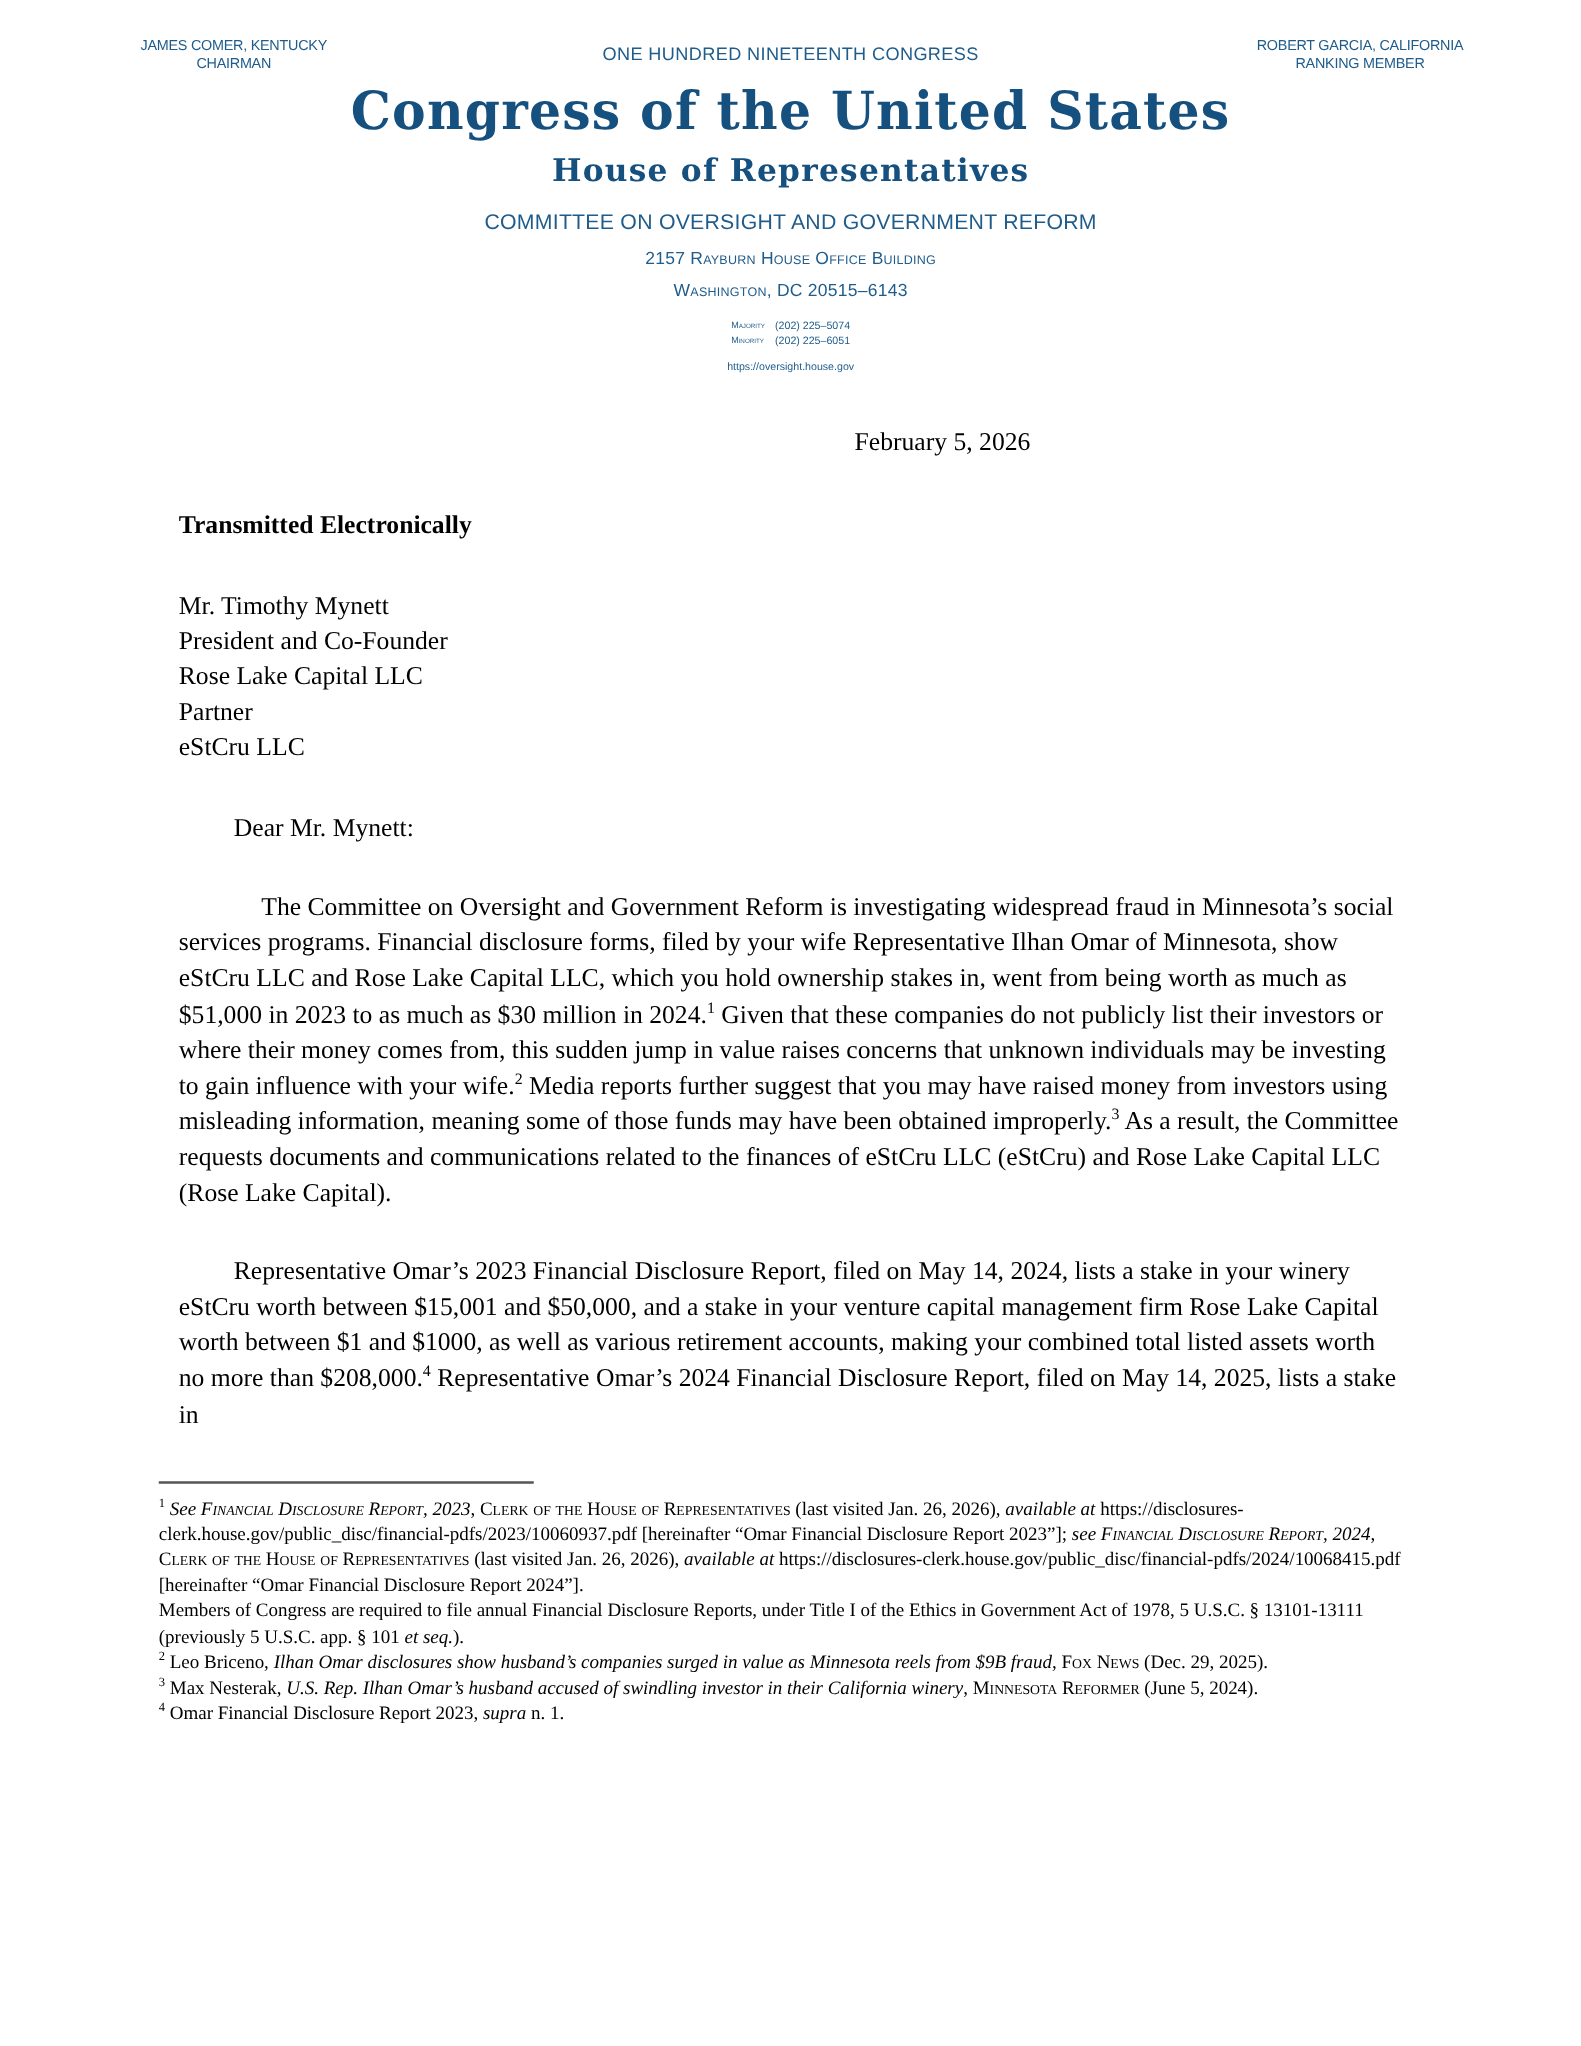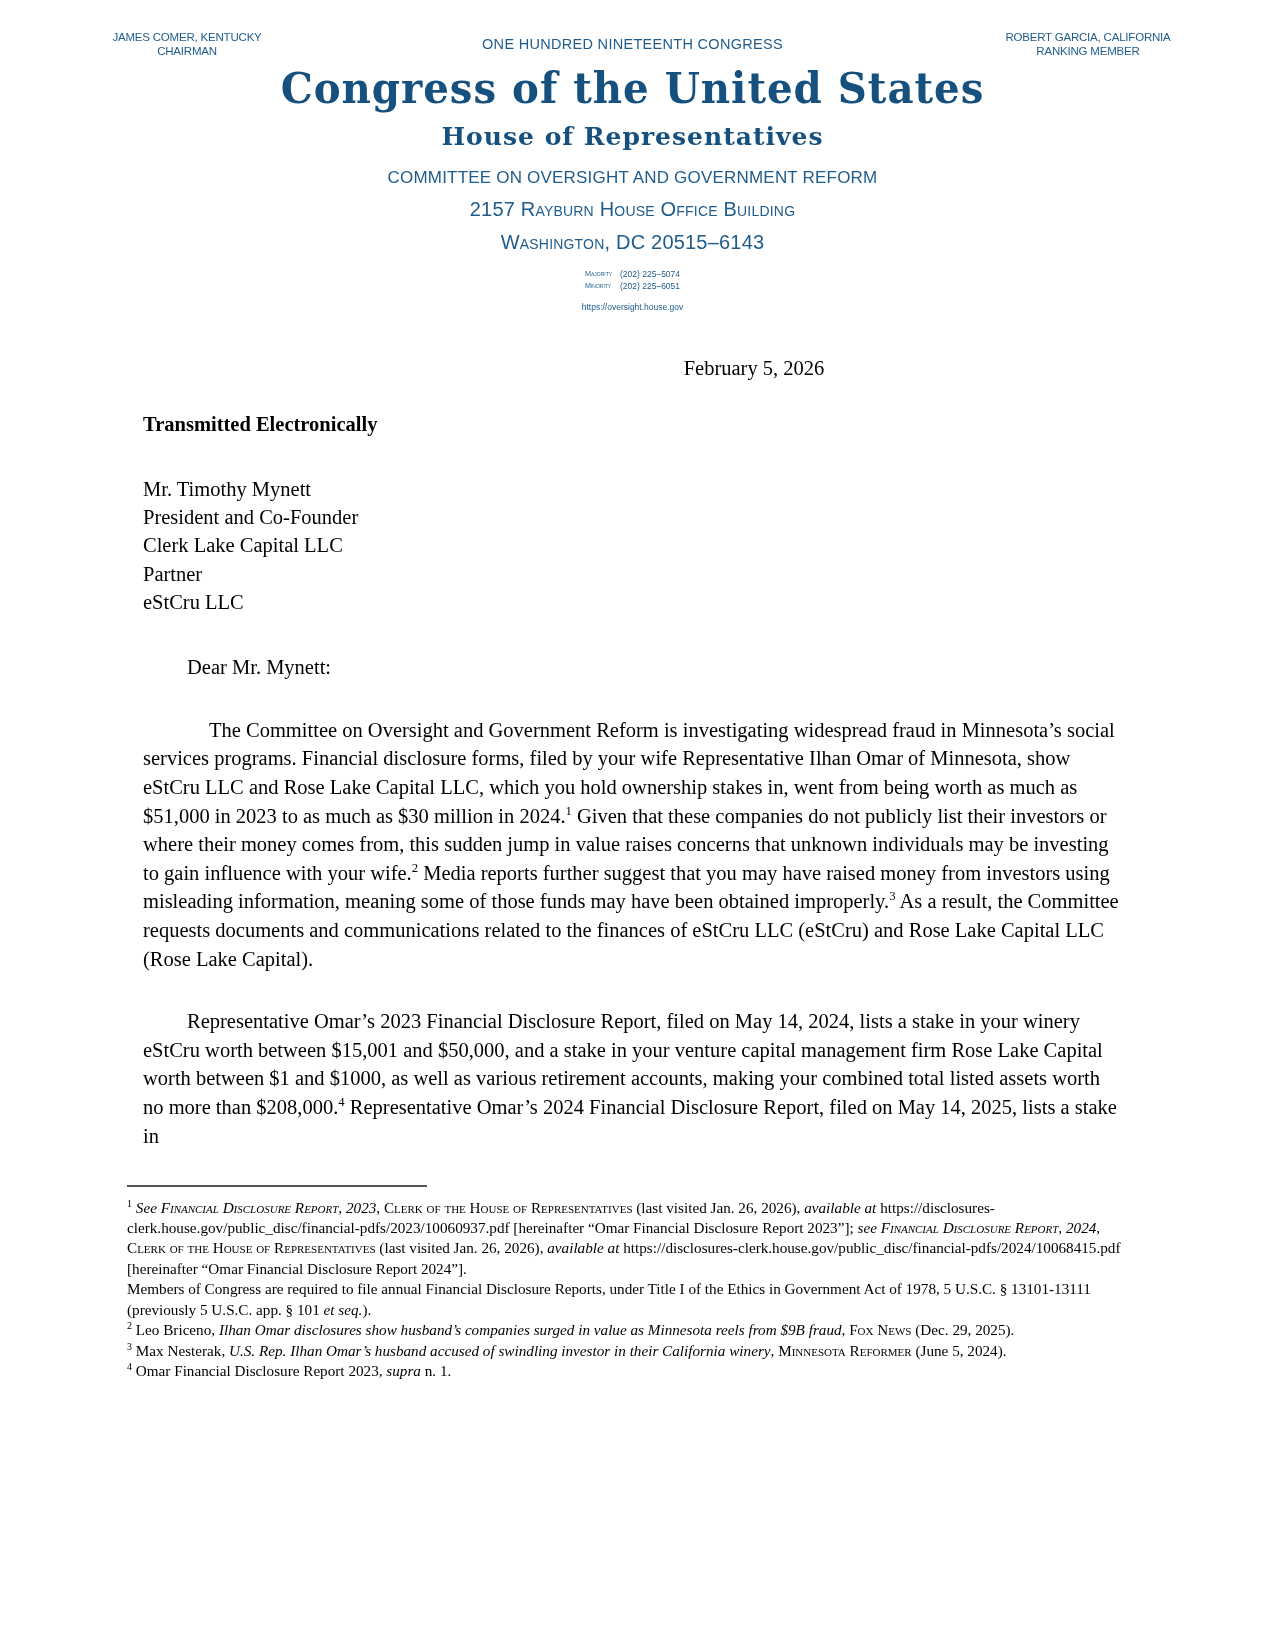--- a/index.html
+++ b/index.html
@@ -67,21 +67,21 @@
     text-align: center;
     font-family: "Liberation Sans", "DejaVu Sans", sans-serif;
     font-size: 17px;
     letter-spacing: 0.2px;
     margin-top: 17px;
     color: #1f5c8b;
   }
   .addr-line {
     text-align: center;
     font-family: "Liberation Sans", "DejaVu Sans", sans-serif;
-    font-size: 20px;
+    font-size: 14px;
     letter-spacing: 0.2px;
     margin-top: 10px;
     color: #1f5c8b;
   }
   .phones {
     margin-top: 14px;
     text-align: center;
     font-family: "Liberation Sans", "DejaVu Sans", sans-serif;
     font-size: 8.5px;
     color: #1f5c8b;
@@ -109,21 +109,21 @@
     line-height: 1.395;
   }
   .date-line {
     text-align: center;
     margin-top: 42px;
     margin-left: 240px;
     font-size: 20.5px;
   }
   .transmitted {
     font-weight: bold;
-    margin-top: 28px;
+    margin-top: 38px;
     font-size: 20.5px;
   }
   .recipient {
     margin-top: 36px;
     font-size: 20.5px;
     line-height: 1.38;
   }
   .salutation { margin-top: 37px; font-size: 20.5px; margin-left: 44px; }
   .para {
     margin-top: 34px;
@@ -213,21 +213,21 @@
 
   <div class="body-wrap">
 
     <div class="date-line">February 5, 2026</div>
 
     <div class="transmitted">Transmitted Electronically</div>
 
     <div class="recipient">
       <div>Mr. Timothy Mynett</div>
       <div>President and Co-Founder</div>
-      <div>Clerk Lake Capital LLC</div>
+      <div>Rose Lake Capital LLC</div>
       <div>Partner</div>
       <div>eStCru LLC</div>
     </div>
 
     <div class="salutation">Dear Mr. Mynett:</div>
 
     <p class="para indent-1"><span>The Committee on Oversight and Government Reform is investigating widespread fraud in Minnesota’s social services programs. Financial disclosure forms, filed by your wife Representative Ilhan Omar of Minnesota, show eStCru LLC and Rose Lake Capital LLC, which you hold ownership stakes in, went from being worth as much as $51,000 in 2023 to as much as $30 million in 2024.</span><sup>1</sup><span> Given that these companies do not publicly list their investors or where their money comes from, this sudden jump in value raises concerns that unknown individuals may be investing to gain influence with your wife.</span><sup>2</sup><span> Media reports further suggest that you may have raised money from investors using misleading information, meaning some of those funds may have been obtained improperly.</span><sup>3</sup><span> As a result, the Committee requests documents and communications related to the finances of eStCru LLC (eStCru) and Rose Lake Capital LLC (Rose Lake Capital).</span></p>
 
     <p class="para indent-2"><span>Representative Omar’s 2023 Financial Disclosure Report, filed on May 14, 2024, lists a stake in your winery eStCru worth between $15,001 and $50,000, and a stake in your venture capital management firm Rose Lake Capital worth between $1 and $1000, as well as various retirement accounts, making your combined total listed assets worth no more than $208,000.</span><sup>4</sup><span> Representative Omar’s 2024 Financial Disclosure Report, filed on May 14, 2025, lists a stake in</span></p>
   </div>

